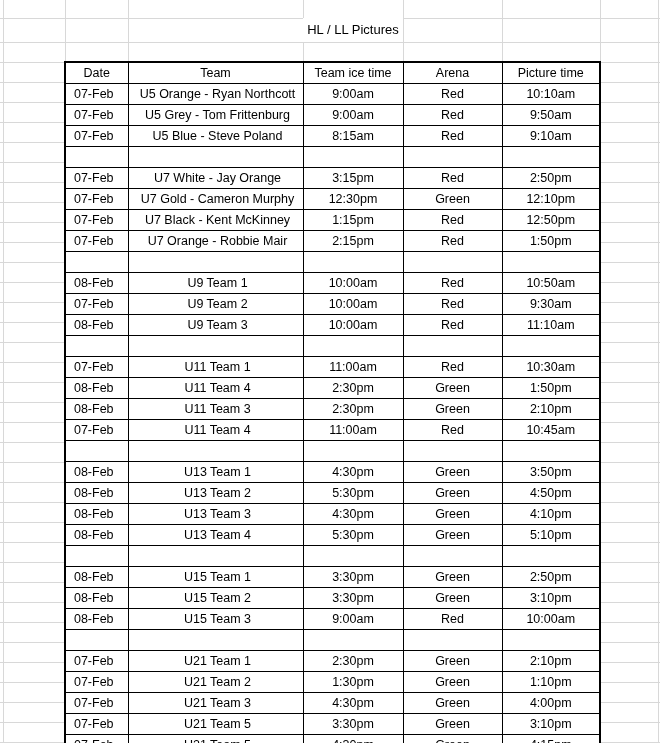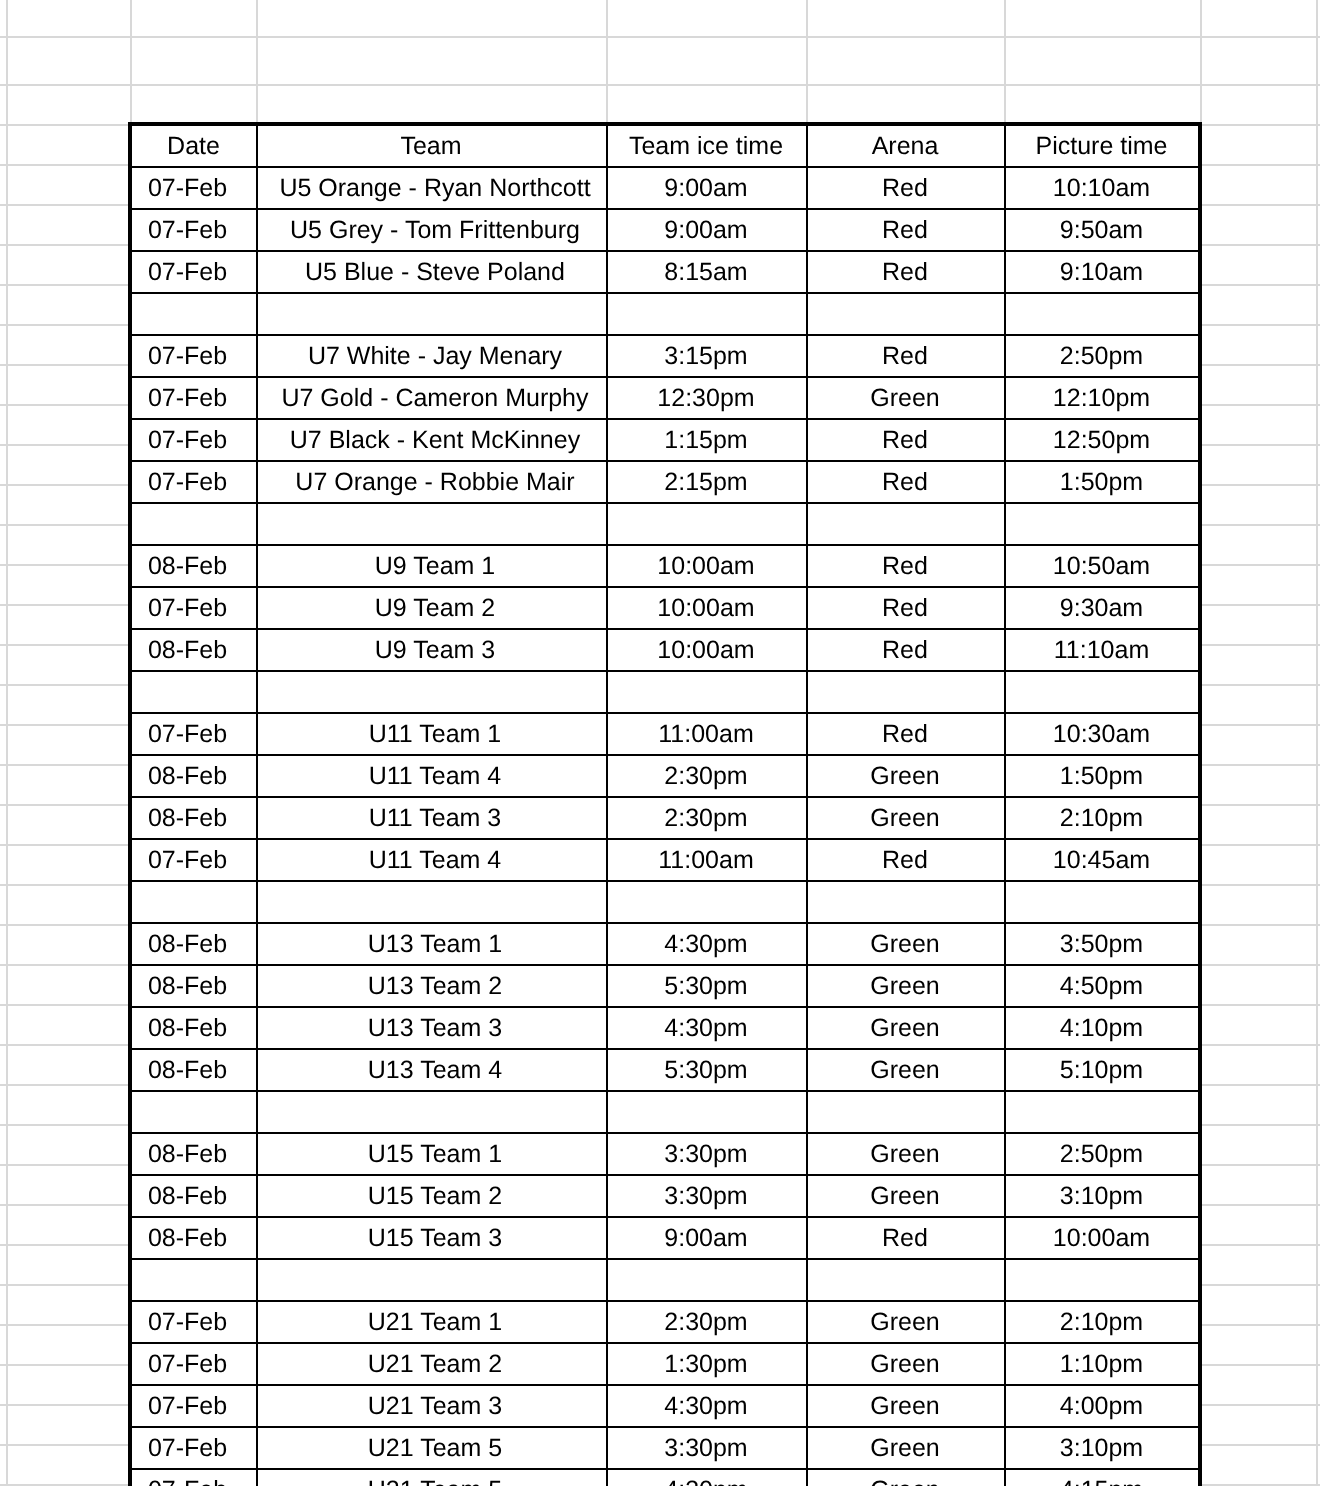--- a/index.html
+++ b/index.html
@@ -101,20 +101,21 @@
       <div class="gridline-h" style="top: 602px; background: rgb(216, 216, 216);"></div>
       <div class="gridline-h" style="top: 622px; background: rgb(216, 216, 216);"></div>
       <div class="gridline-h" style="top: 642px; background: rgb(216, 216, 216);"></div>
       <div class="gridline-h" style="top: 662px; background: rgb(216, 216, 216);"></div>
       <div class="gridline-h" style="top: 682px; background: rgb(216, 216, 216);"></div>
       <div class="gridline-h" style="top: 702px; background: rgb(216, 216, 216);"></div>
       <div class="gridline-h" style="top: 722px; background: rgb(216, 216, 216);"></div>
       <div class="gridline-h" style="top: 742px; background: rgb(216, 216, 216);"></div>
     </div>
 
+  <div id="sheet-title">HL / LL Pictures</div>
 
   <table id="schedule">
     <colgroup>
       <col style="width:63px">
       <col style="width:175px">
       <col style="width:100px">
       <col style="width:99px">
       <col style="width:98px">
     </colgroup>
     <thead>
@@ -150,21 +151,21 @@
         </tr>
         <tr>
           <td class="c-date"></td>
           <td class="c-team"></td>
           <td class="c-ice"></td>
           <td class="c-arena"></td>
           <td class="c-pic"></td>
         </tr>
         <tr>
           <td class="c-date">07-Feb</td>
-          <td class="c-team">U7 White - Jay Menary</td>
+          <td class="c-team">U7 White - Jay Orange</td>
           <td class="c-ice">3:15pm</td>
           <td class="c-arena">Red</td>
           <td class="c-pic">2:50pm</td>
         </tr>
         <tr>
           <td class="c-date">07-Feb</td>
           <td class="c-team">U7 Gold - Cameron Murphy</td>
           <td class="c-ice">12:30pm</td>
           <td class="c-arena">Green</td>
           <td class="c-pic">12:10pm</td>

